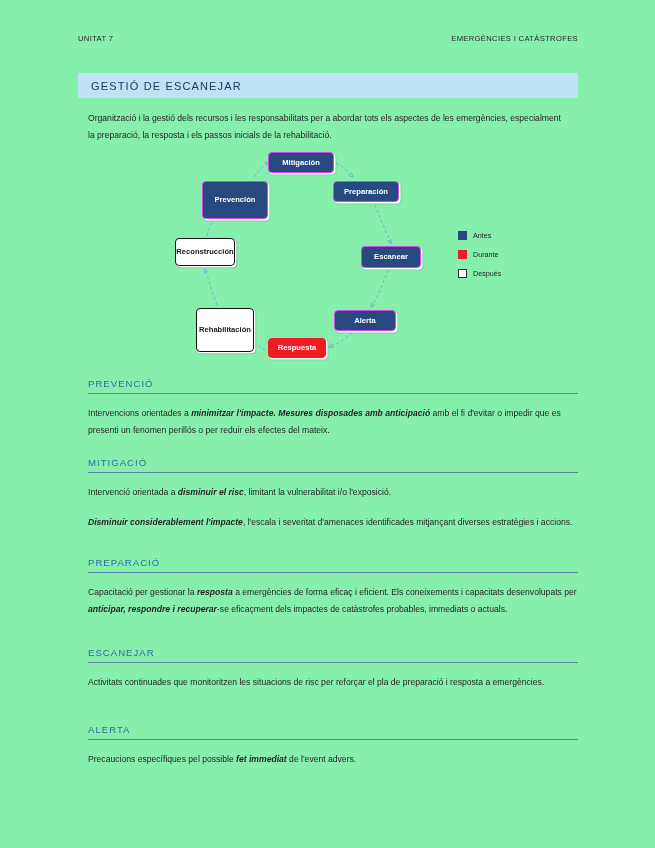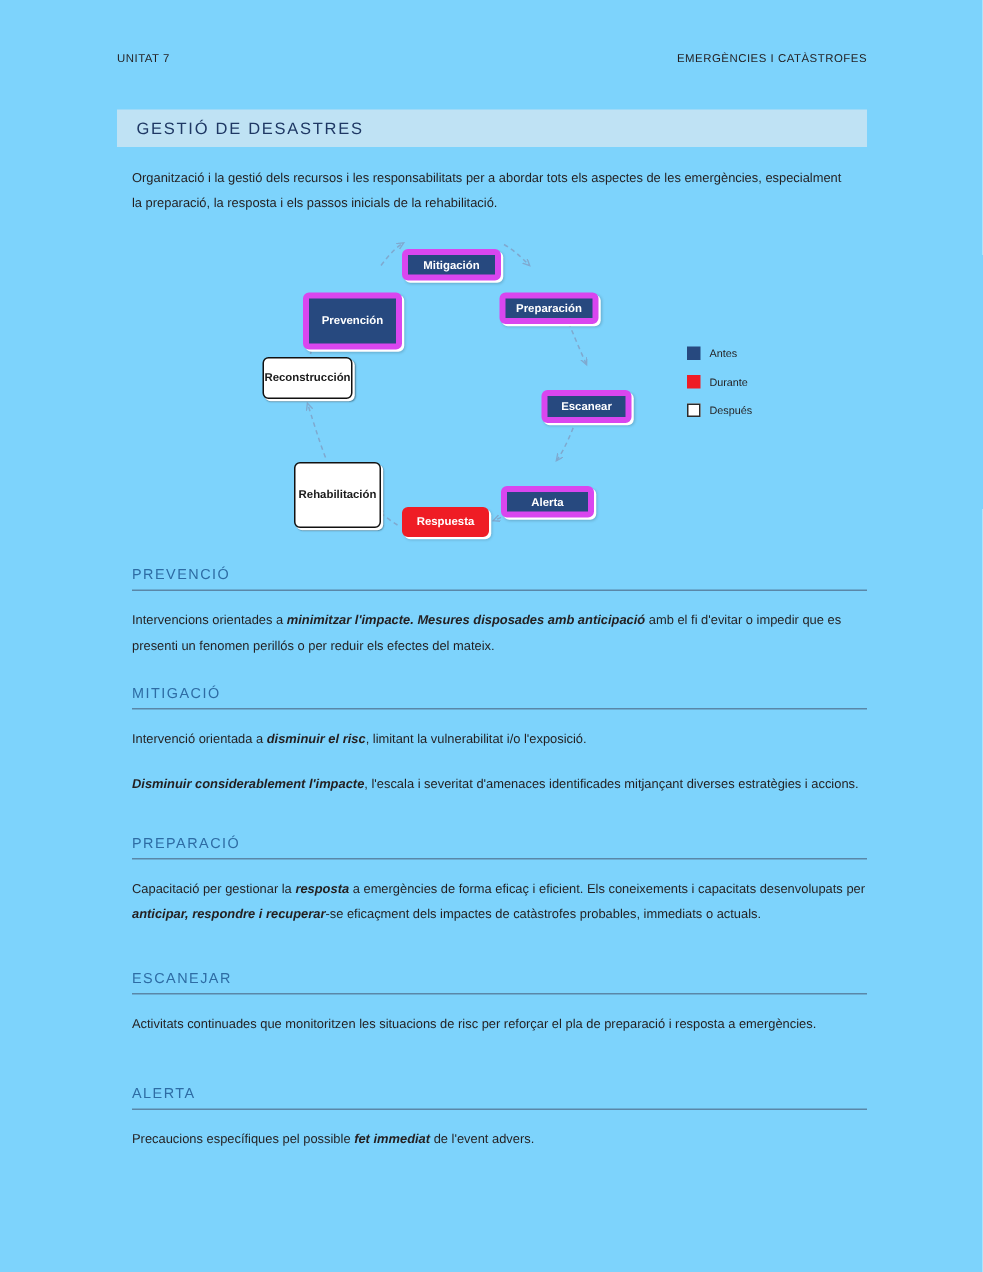--- a/index.html
+++ b/index.html
@@ -14,21 +14,21 @@
     color: #231f20;
     position: relative;
     overflow: hidden;
   }
 
   .page {
     position: absolute;
     left: 0; top: 0;
     width: 655px;
     height: 848px;
-    background: #7dd3fc;
+    background: #86efac;
   }
 
   
   .runhead {
     position: absolute;
     left: 78px;
     top: 34px;
     width: 500px;
     display: flex;
     justify-content: space-between;
@@ -86,22 +86,21 @@
     font-size: 7.6px;
     font-weight: bold;
     line-height: 10px;
     border-radius: 4px;
     padding: 2px 3px;
     box-shadow: 1.5px 1.5px 0 0 rgba(255,255,255,1), 2px 2px 2px rgba(0,0,0,0.18);
   }
   .dbox.blue {
     background: #27497f;
     color: #ffffff;
-    border: 4px solid #d946ef;
-    margin-top: 14px;
+    border: 1px solid #d946ef;
   }
   .dbox.red {
     background: #ef1c25;
     color: #ffffff;
     border: 1px solid #ef1c25;
   }
   .dbox.white {
     background: #ffffff;
     color: #1a1a1a;
     border: 1.6px solid #111111;
@@ -187,21 +186,21 @@
 <body>
 
 <div class="page">
 
   <div class="runhead">
     <span>UNITAT 7</span>
     <span>EMERGÈNCIES I CATÀSTROFES</span>
   </div>
 
   <div class="banner">
-    <div class="banner-title">GESTIÓ DE DESASTRES</div>
+    <div class="banner-title">GESTIÓ DE ESCANEJAR</div>
   </div>
 
   <div class="intro">Organització i la gestió dels recursos i les responsabilitats per a abordar tots els aspectes de les emergències, especialment la preparació, la resposta i els passos inicials de la rehabilitació.</div>
 
   <div class="diagram">
 
     <svg class="arrows" viewBox="0 0 500 232">
       <defs>
         <marker id="ah" markerWidth="6" markerHeight="6" refX="4.4" refY="2.2" orient="auto">
           <path d="M0,0 L4.6,2.2 L0,4.4" fill="none" stroke="#7fa9cf" stroke-width="0.9"></path>

